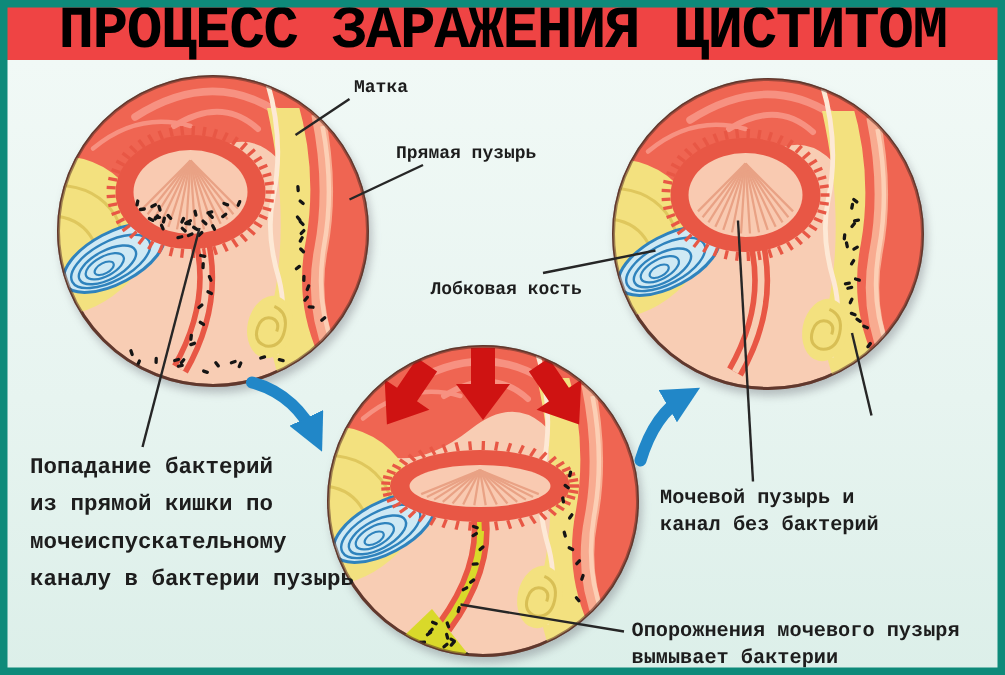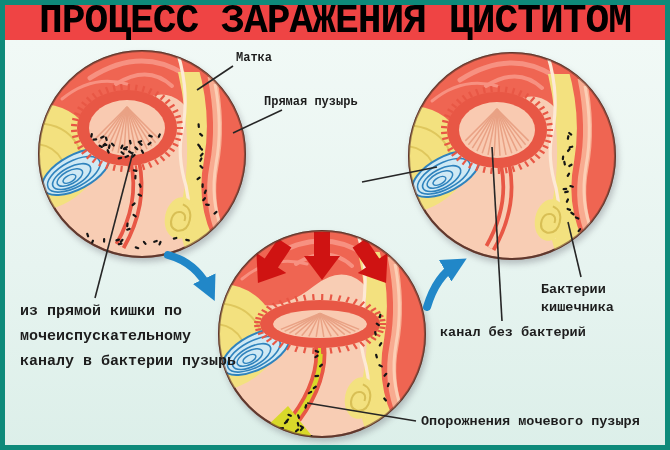--- a/index.html
+++ b/index.html
@@ -463,34 +463,34 @@
     </g>
 
     <g fill="none" stroke="#2187c8" stroke-width="8" stroke-linecap="round">
       <path d="M168,255 C190,261 203,276 210,291" marker-end="url(#blueHead)"></path>
       <path d="M427,307 C433,287 443,272 457,264" marker-end="url(#blueHead)"></path>
     </g>
   </svg>
 
   <div class="lbl mid" style="left:236px;top:50px">Матка</div>
   <div class="lbl mid" style="left:264px;top:94px">Прямая пузырь</div>
+  <div class="lbl mid" style="left:287px;top:185px">Лобковая кость</div>
 
   <div class="lbl big" style="left:20px;top:299px">
+    <div>Попадание бактерий</div>
     <div>из прямой кишки по</div>
     <div>мочеиспускательному</div>
     <div>каналу в бактерии пузырь</div>
   </div>
 
-  <div class="lbl small" style="left:541px;top:281px">
-    <div>Бактерии</div>
-    <div>кишечника</div>
-  </div>
 
   <div class="lbl small" style="left:440px;top:324px">
+    <div>Мочевой пузырь и</div>
     <div>канал без бактерий</div>
   </div>
 
   <div class="lbl small" style="left:421px;top:413px">
     <div>Опорожнения мочевого пузыря</div>
+    <div>вымывает бактерии</div>
   </div>
 
   <div class="frame"></div>
 </div>
 
 </body></html>

